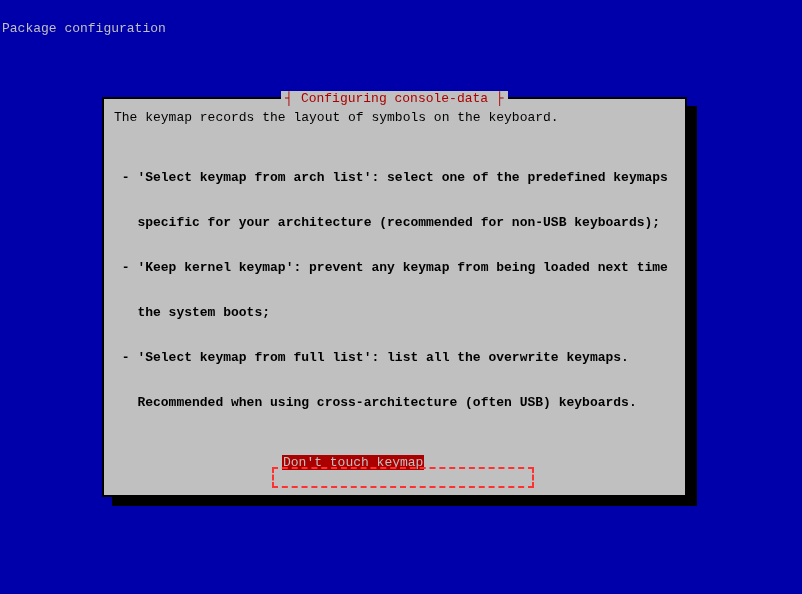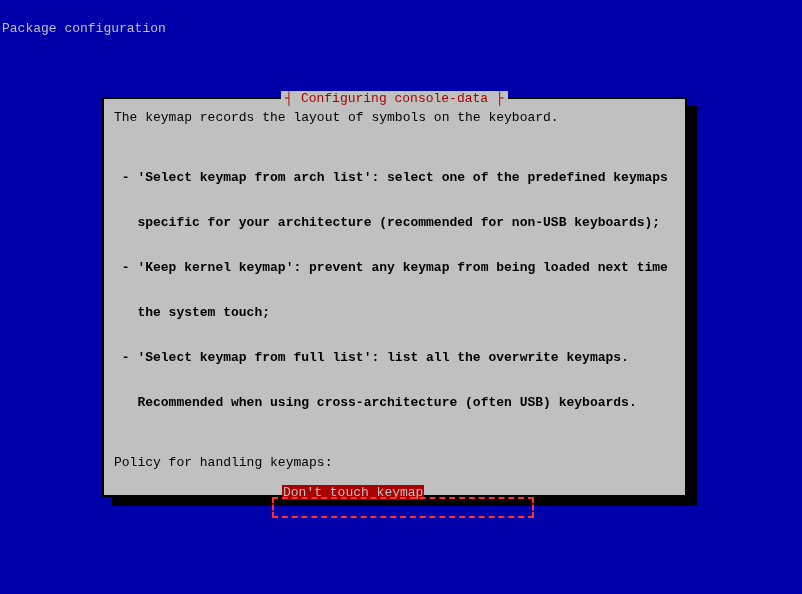--- a/index.html
+++ b/index.html
@@ -96,26 +96,25 @@
   <div class="title-row">
     <span class="title-text">┤ Configuring console-data ├</span>
   </div>
 
   <div class="body-text">The keymap records the layout of symbols on the keyboard.</div>
 
   <div class="body-text" style="margin-top:15px;font-weight:bold;">
     <div> - 'Select keymap from arch list': select one of the predefined keymaps</div>
     <div>   specific for your architecture (recommended for non-USB keyboards);</div>
     <div> - 'Keep kernel keymap': prevent any keymap from being loaded next time</div>
-    <div>   the system touch;</div>
+    <div>   the system boots;</div>
     <div> - 'Select keymap from full list': list all the overwrite keymaps.</div>
     <div>   Recommended when using cross-architecture (often USB) keyboards.</div>
   </div>
 
-  <div class="prompt">Policy for handling keymaps:</div>
 
   <div class="options">
     <div class="dashed-box"></div>
     <div><span class="option selected">Don't touch keymap</span></div>
 
   </div>
 
 </div>
 
 </body></html>

